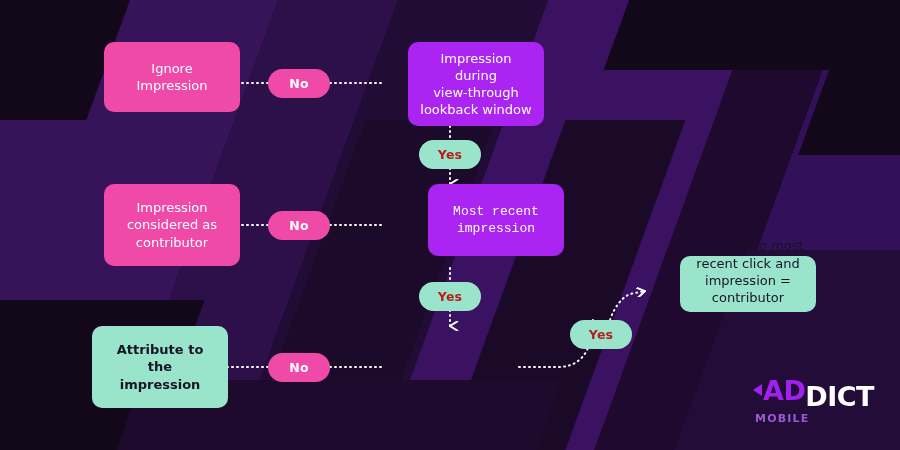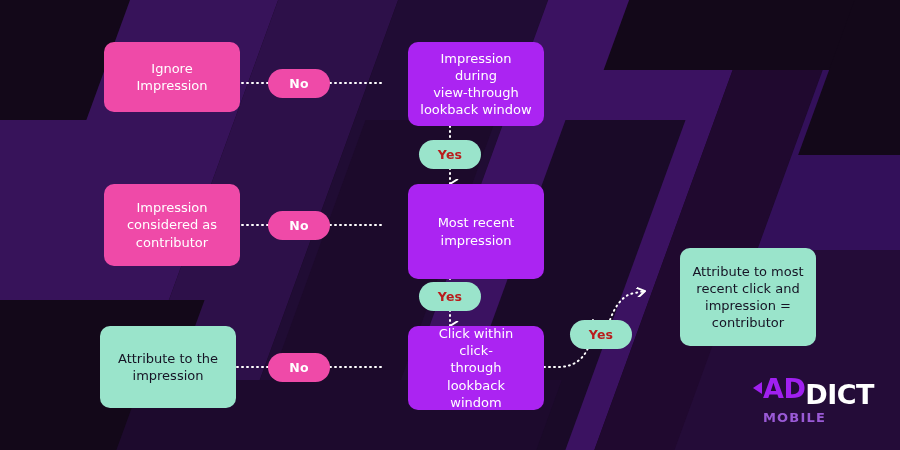--- a/index.html
+++ b/index.html
@@ -119,22 +119,22 @@
     border-top: 6px solid transparent;
     border-bottom: 6px solid transparent;
     border-right: 9px solid #a020f0;
     margin-right: 1px;
     margin-bottom: 2px;
   }
   #logo .ad   { color: #a020f0; }
   #logo .dict { color: #ffffff; margin-top: 12px; }
   #logo .sub {
     margin-top: 3px;
-    margin-left: 10px;
-    font-size: 13px;
+    margin-left: 2px;
+    font-size: 11px;
     font-weight: bold;
     letter-spacing: 1.2px;
     color: #9a5ad6;
   }
 </style>
 </head>
 <body>
 
 <div id="stage">
 
@@ -201,37 +201,32 @@
 view-through
 lookback window</span>
   </div>
 
   <div class="node pink" style="left:78px; top:184px; width:136px; height:82px;">
     <span>Impression
 considered as
 contributor</span>
   </div>
 
-  <div class="node purple" style="left:382px; top:184px; width:136px; height:95px;">
+  <div class="node purple" style="left:402px; top:184px; width:136px; height:72px;font-family:Liberation Mono, monospace;">
     <span>Most recent
 impression</span>
   </div>
 
-  <div class="node mint" style="left:74px; top:326px; width:136px; height:82px;">
+  <div class="node mint" style="left:66px; top:326px; width:136px; height:82px;font-weight:bold;">
     <span>Attribute to the
 impression</span>
   </div>
 
-  <div class="node purple" style="left:382px; top:326px; width:136px; height:84px;">
-    <span>Click within click-
-through lookback
-windom</span>
-  </div>
-
-  <div class="node mint" style="left:654px; top:248px; width:136px; height:98px;">
+
+  <div class="node mint" style="left:654px; top:256px; width:136px; height:56px;align-items:flex-end;">
     <span>Attribute to most
 recent click and
 impression =
 contributor</span>
   </div>
 
   <div class="badge pink" style="left:268px; top:69px; width:62px; height:29px;">
     <span>No</span>
   </div>
 

